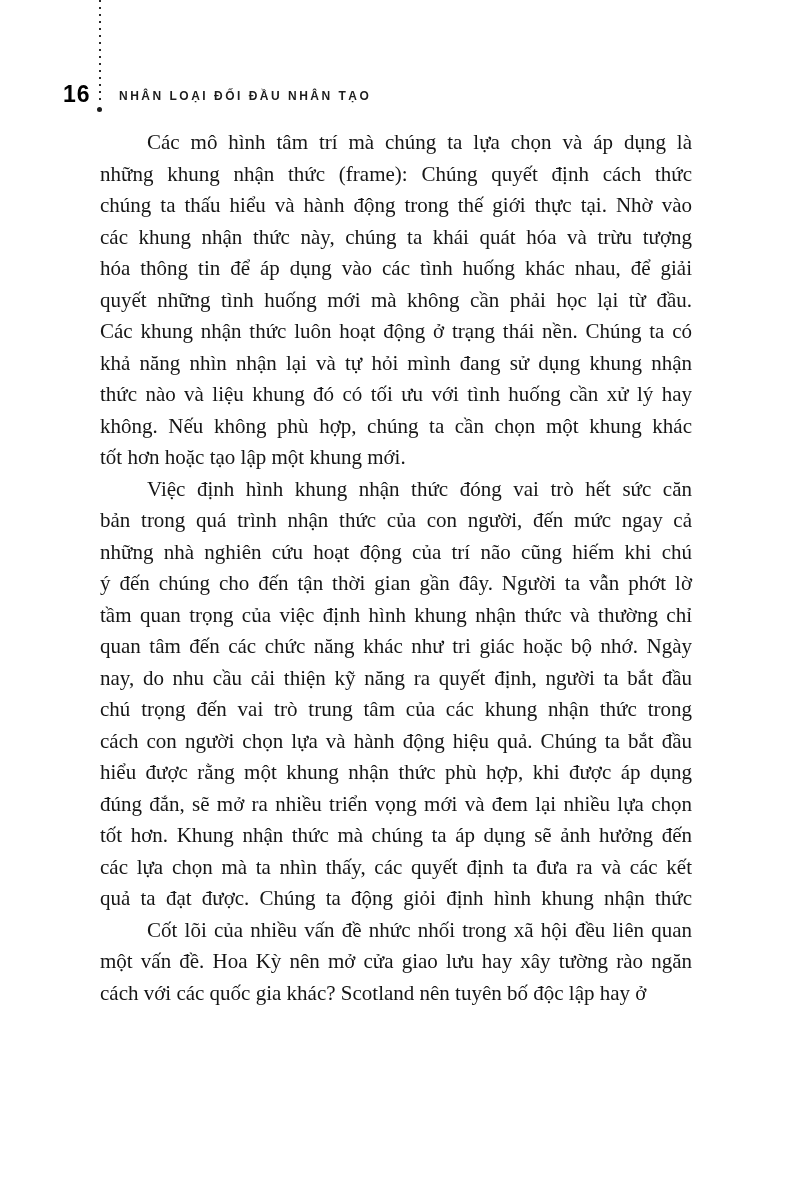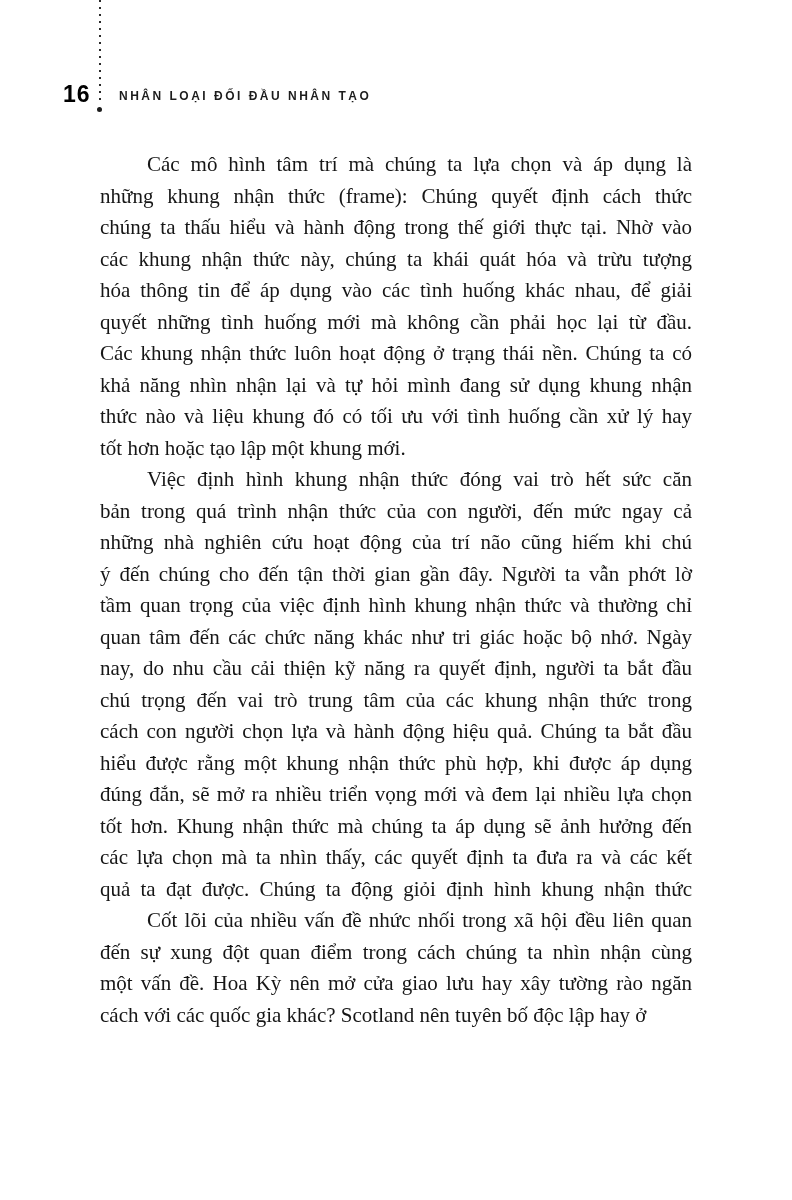--- a/index.html
+++ b/index.html
@@ -60,21 +60,21 @@
     line-height: 17px;
     letter-spacing: 2.5px;
     color: #1c1c1c;
     white-space: nowrap;
   }
 
   
   .page-body {
     position: absolute;
     left: 100px;
-    top: 149px;
+    top: 127px;
     width: 592px;
     font-size: 21px;
     line-height: 31.5px;
   }
   .para { margin: 0; }
   .para + .para { margin-top: 0; }
   .line {
     white-space: nowrap;
     text-align: justify;
     text-align-last: justify;
@@ -99,39 +99,39 @@
       <div class="para">
         <div class="line first">Các mô hình tâm trí mà chúng ta lựa chọn và áp dụng là</div>
         <div class="line">những khung nhận thức (frame): Chúng quyết định cách thức</div>
         <div class="line">chúng ta thấu hiểu và hành động trong thế giới thực tại. Nhờ vào</div>
         <div class="line">các khung nhận thức này, chúng ta khái quát hóa và trừu tượng</div>
         <div class="line">hóa thông tin để áp dụng vào các tình huống khác nhau, để giải</div>
         <div class="line">quyết những tình huống mới mà không cần phải học lại từ đầu.</div>
         <div class="line">Các khung nhận thức luôn hoạt động ở trạng thái nền. Chúng ta có</div>
         <div class="line">khả năng nhìn nhận lại và tự hỏi mình đang sử dụng khung nhận</div>
         <div class="line">thức nào và liệu khung đó có tối ưu với tình huống cần xử lý hay</div>
+        <div class="line">không. Nếu không phù hợp, chúng ta cần chọn một khung khác</div>
         <div class="line last">tốt hơn hoặc tạo lập một khung mới.</div>
       </div>
       <div class="para">
         <div class="line first">Việc định hình khung nhận thức đóng vai trò hết sức căn</div>
         <div class="line">bản trong quá trình nhận thức của con người, đến mức ngay cả</div>
         <div class="line">những nhà nghiên cứu hoạt động của trí não cũng hiếm khi chú</div>
         <div class="line">ý đến chúng cho đến tận thời gian gần đây. Người ta vẫn phớt lờ</div>
         <div class="line">tầm quan trọng của việc định hình khung nhận thức và thường chỉ</div>
         <div class="line">quan tâm đến các chức năng khác như tri giác hoặc bộ nhớ. Ngày</div>
         <div class="line">nay, do nhu cầu cải thiện kỹ năng ra quyết định, người ta bắt đầu</div>
         <div class="line">chú trọng đến vai trò trung tâm của các khung nhận thức trong</div>
         <div class="line">cách con người chọn lựa và hành động hiệu quả. Chúng ta bắt đầu</div>
         <div class="line">hiểu được rằng một khung nhận thức phù hợp, khi được áp dụng</div>
         <div class="line">đúng đắn, sẽ mở ra nhiều triển vọng mới và đem lại nhiều lựa chọn</div>
         <div class="line">tốt hơn. Khung nhận thức mà chúng ta áp dụng sẽ ảnh hưởng đến</div>
         <div class="line">các lựa chọn mà ta nhìn thấy, các quyết định ta đưa ra và các kết</div>
         <div class="line">quả ta đạt được. Chúng ta động giỏi định hình khung nhận thức</div>
       </div>
       <div class="para">
         <div class="line first">Cốt lõi của nhiều vấn đề nhức nhối trong xã hội đều liên quan</div>
-        <div class="line">đến sự xung đột quan điểm trong cách chúng ta nhìn nhận cùng</div>
         <div class="line">một vấn đề. Hoa Kỳ nên mở cửa giao lưu hay xây tường rào ngăn</div>
         <div class="line last">cách với các quốc gia khác? Scotland nên tuyên bố độc lập hay ở</div>
       </div>
     </div>
 
 </div>
 
 </body></html>

